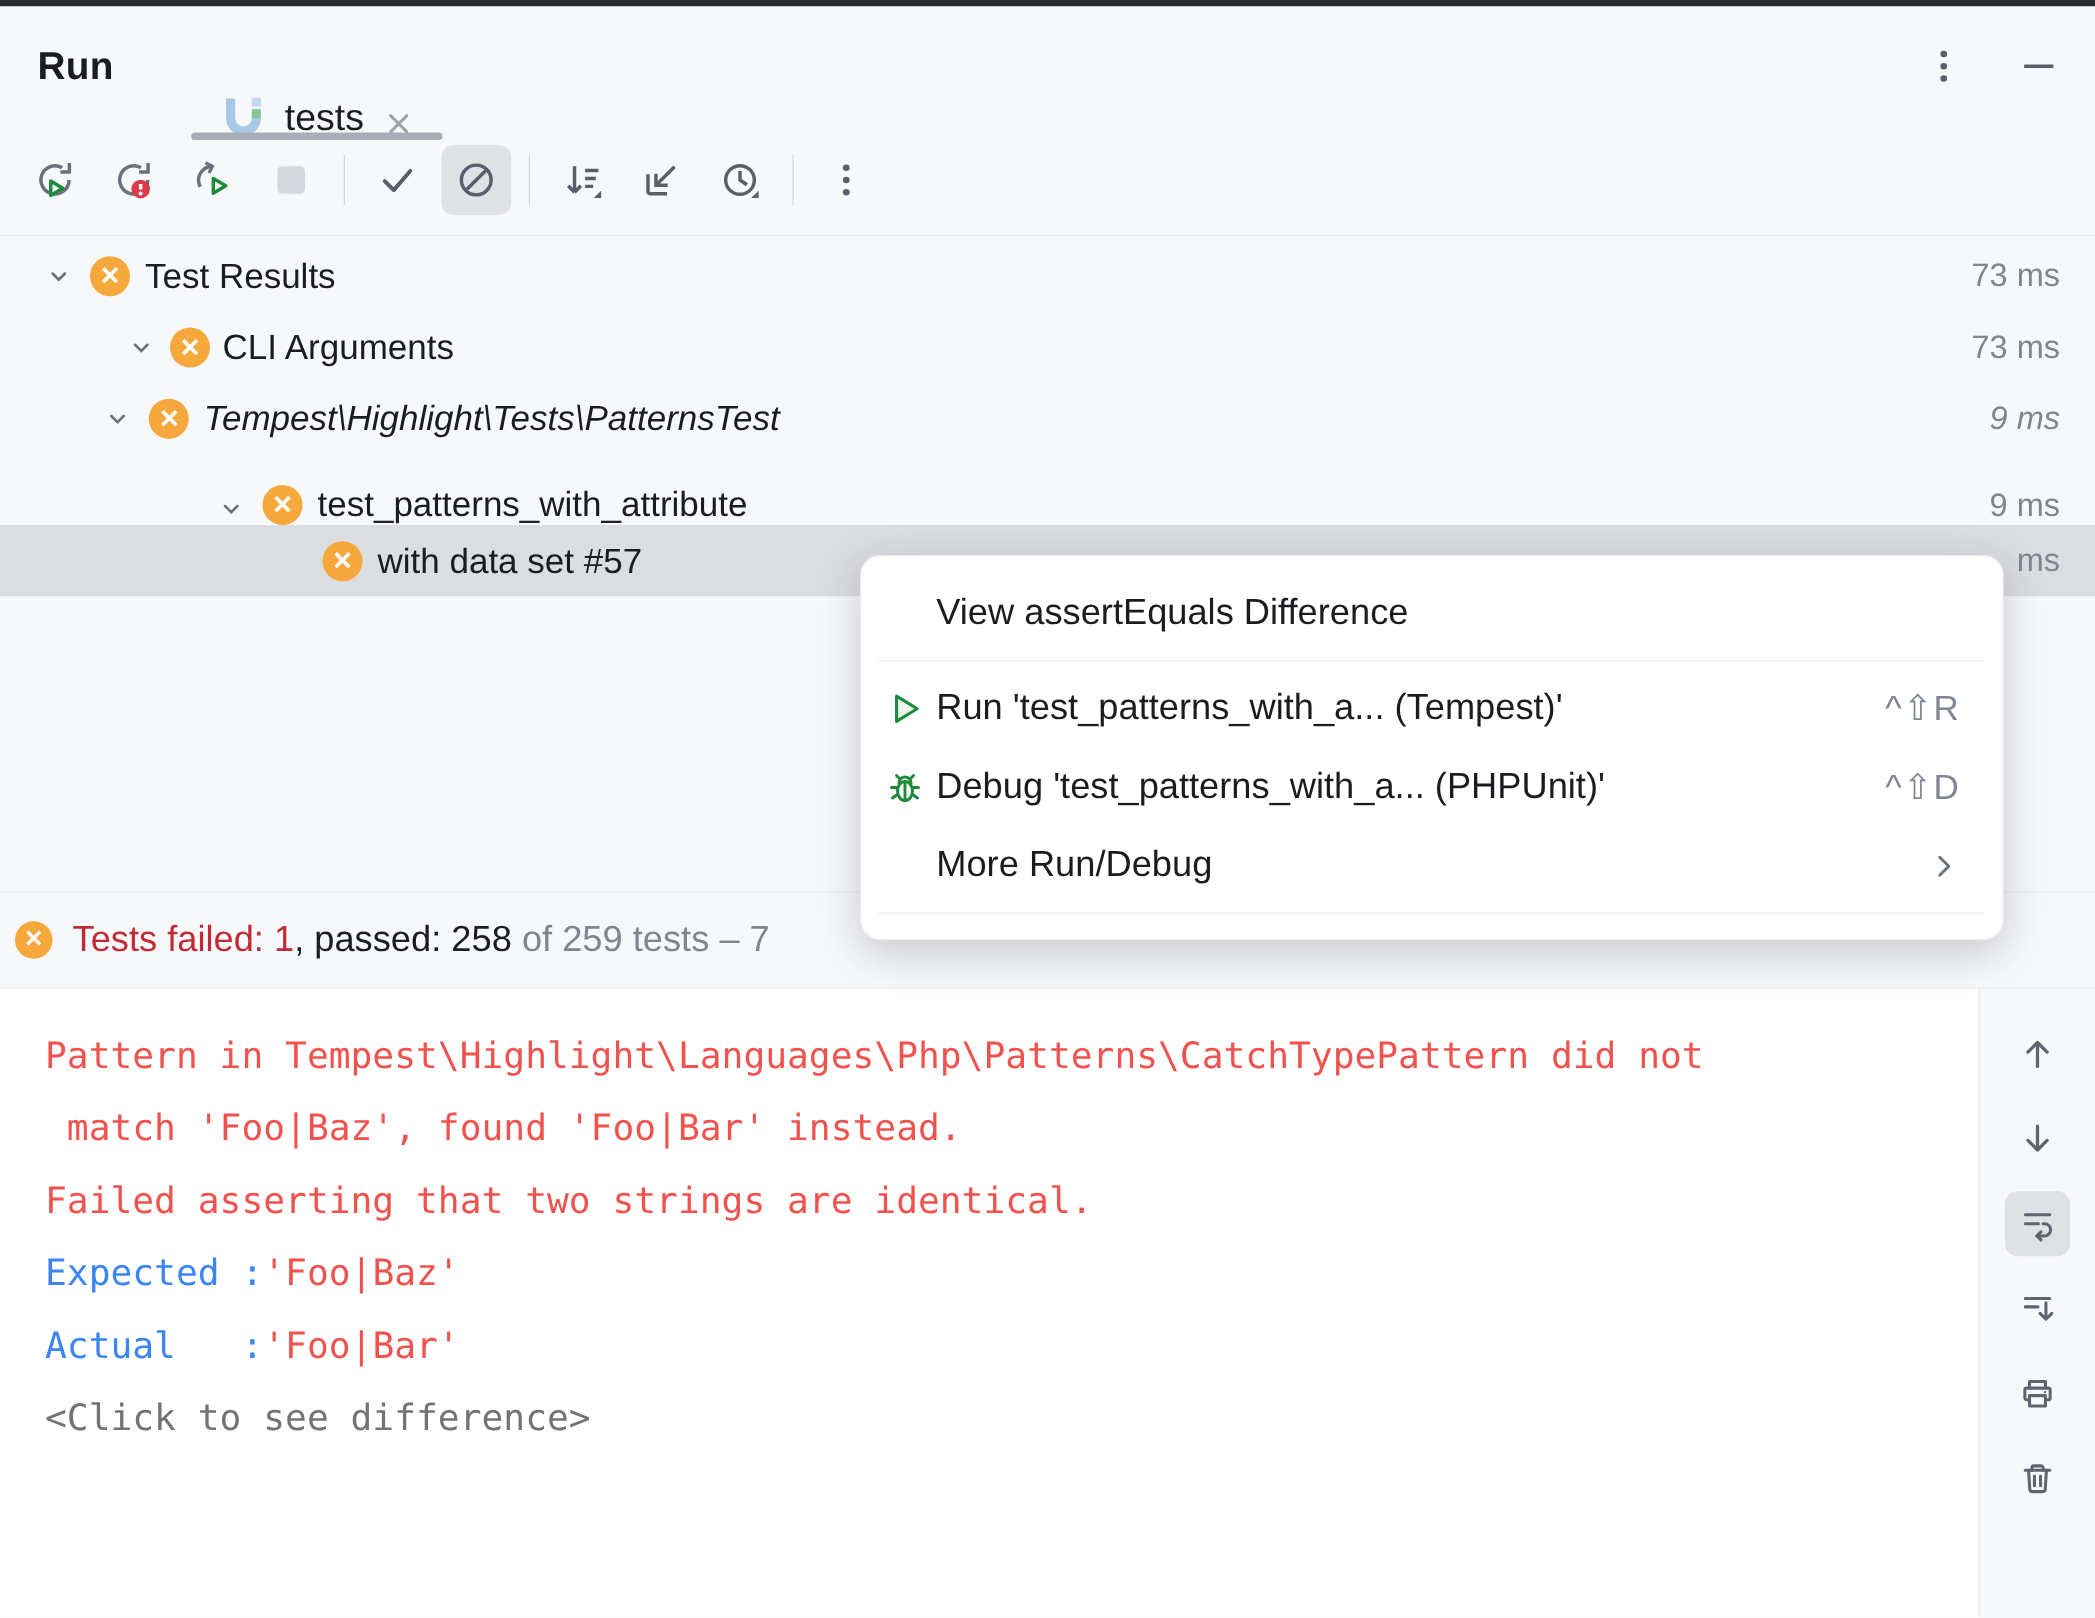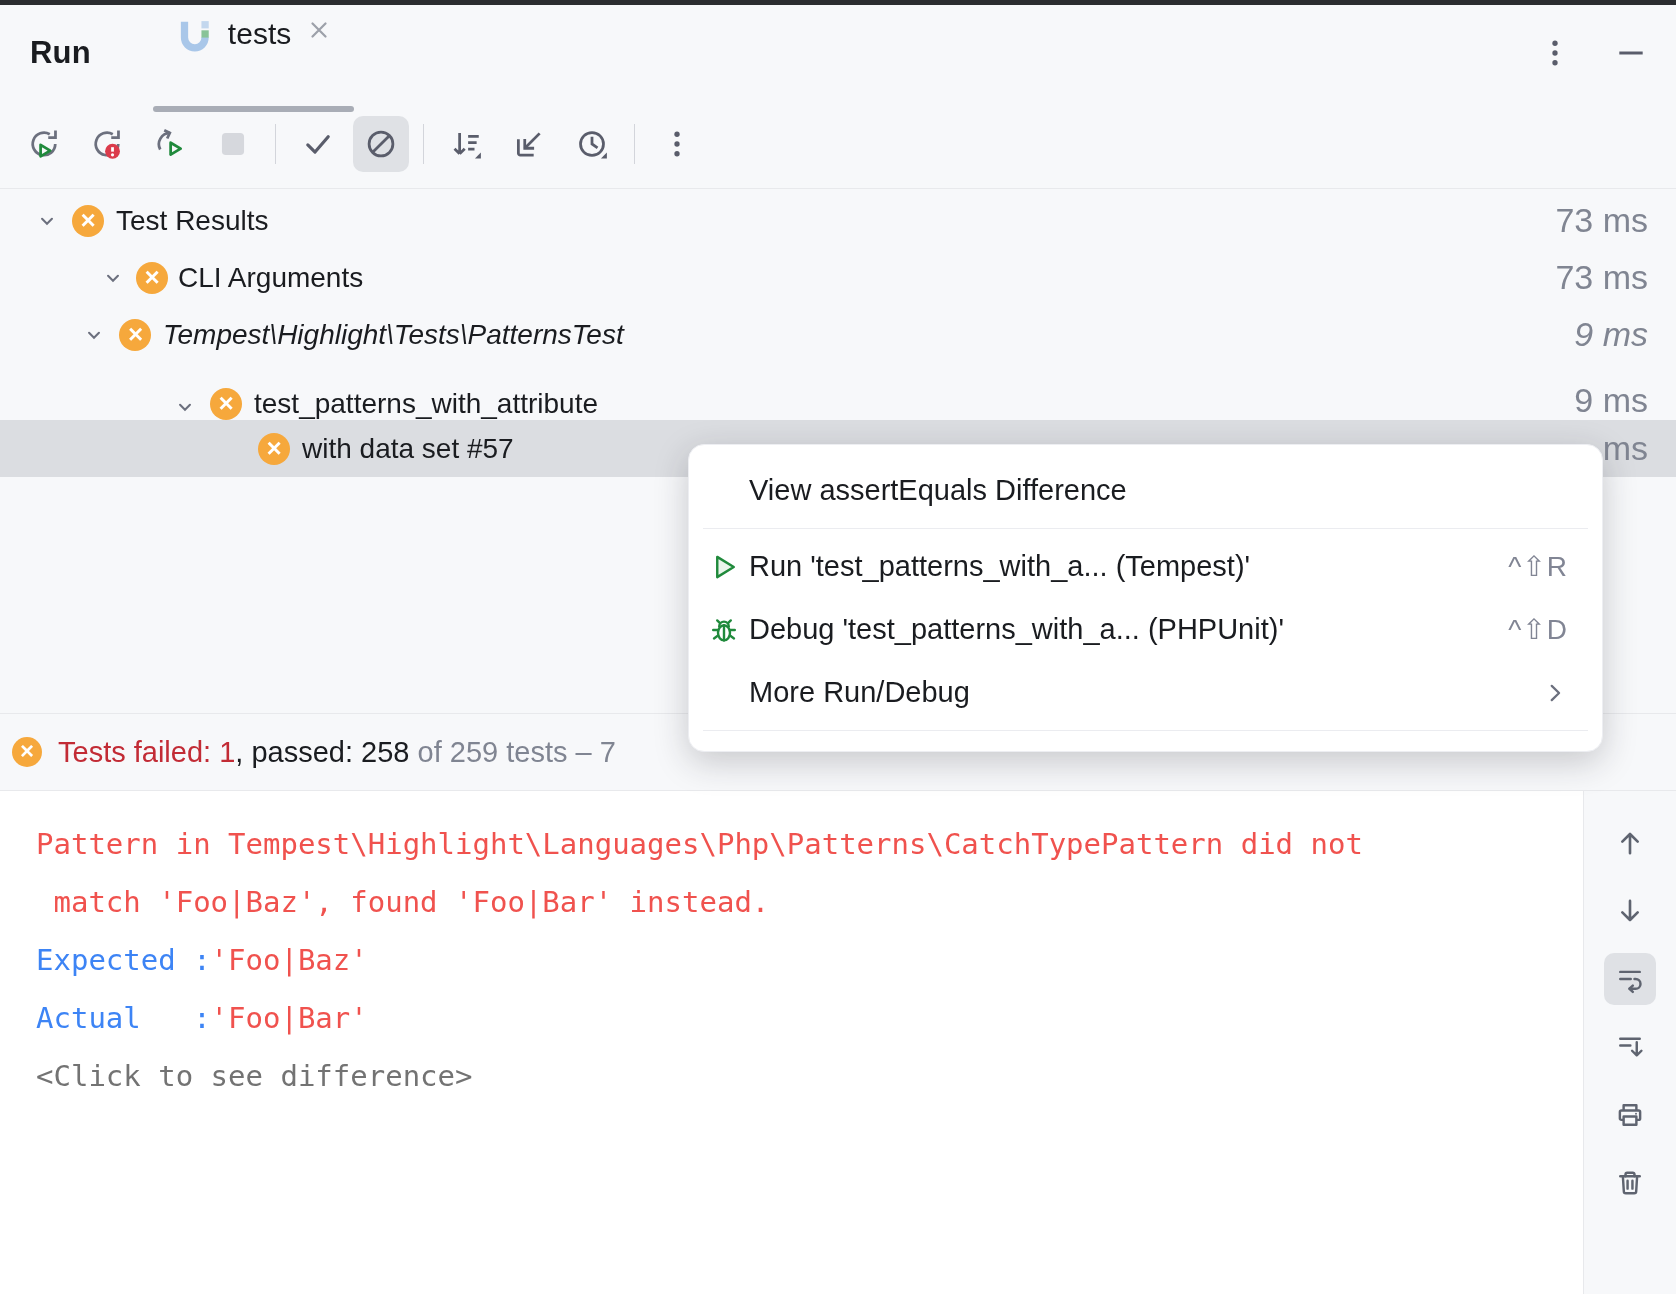--- a/index.html
+++ b/index.html
@@ -5,41 +5,41 @@
   * { box-sizing: border-box; margin: 0; padding: 0; }
   html,body { margin:0; }
   body { font-family: "Liberation Sans", sans-serif; }
   .app { position: relative; width: 1676px; height: 1294px; background:#F7F8FA; overflow:hidden; color:#1A1C20; }
 
   .top-strip { position:absolute; top:0; left:0; right:0; height:5px; background:#2B2D30; }
 
   
   .header { position:absolute; top:5px; left:0; right:0; height:95px; display:flex; align-items:center; padding-left:30px; }
   .run-title { font-size:31px; font-weight:700; letter-spacing:0.2px; }
-  .tab { position:relative; height:95px; display:flex; align-items:flex-start; gap:15px; margin-left:60px; padding:0 24px; cursor:default;margin-top:24px; }
+  .tab { position:relative; height:95px; display:flex; align-items:flex-end; gap:15px; margin-left:60px; padding:0 24px; cursor:default;margin-top:24px; }
   .tab::after { content:""; position:absolute; left:2px; right:2px; bottom:0; height:6px; border-radius:4px; background:#A9ADB6; }
   .tab-label { font-size:30px; }
   .header-actions { margin-left:auto; display:flex; align-items:center; gap:42px; padding-right:28px; }
   .icon-btn { display:flex; align-items:center; justify-content:center; border-radius:10px; }
 
   
   .toolbar { position:absolute; top:100px; left:0; right:0; height:88px; display:flex; align-items:center; padding-left:16px; }
   .tb-btn { width:56px; height:56px; display:flex; align-items:center; justify-content:center; border-radius:10px; margin-right:7px; }
   .tb-btn.selected { background:#DFE1E5; }
   .tb-sep { width:1px; height:40px; background:#D3D5DB; margin:0 14px 0 7px; }
 
   
   .tree { position:absolute; top:188px; left:0; right:0; height:525px; border-top:1px solid #E8E9EC; padding-top:3px; }
   .tree-row { height:57px; display:flex; align-items:center; gap:12px; }
   .tree-row.selected { background:#DBDDE1; }
   .chev { width:26px; height:26px; display:flex; align-items:center; justify-content:center; flex:0 0 auto; }
   .fail-icon { width:32px; height:32px; border-radius:50%; background:#F6A83C; display:flex; align-items:center; justify-content:center; flex:0 0 auto; }
   .fail-icon::before { content:"×"; color:#fff; font-weight:700; font-size:26px; line-height:1; margin-top:-2px; }
   .row-label { font-size:28px; white-space:pre; }
-  .row-time { margin-left:auto; padding-right:28px; color:#808592; font-size:34px; }
+  .row-time { margin-left:auto; padding-right:28px; color:#808592; font-size:26px; }
   .lvl0 { padding-left:34px; } .lvl1 { padding-left:100px;gap:10px; } .lvl2 { padding-left:81px;font-style:italic; }
   .lvl3 { padding-left:172px;align-items:flex-end; } .lvl4 { padding-left:258px; }
 
   
   .status { position:absolute; top:713px; left:0; right:0; height:77px; border-top:1px solid #E8E9EC; display:flex; align-items:center; gap:16px; padding-left:12px; font-size:29px; }
   .status .fail-icon { width:30px; height:30px; } .status .fail-icon::before { font-size:24px; }
   .st-red { color:#C22B35; white-space:pre; }
   .st-dark { color:#1A1C20; white-space:pre; }
   .st-gray { color:#808592; white-space:pre; }
 
@@ -226,20 +226,21 @@
   <div class="status">
     <span class="fail-icon"></span>
     <span>
       <span class="st-red">Tests failed: 1</span><span class="st-dark">, passed: 258</span><span class="st-gray"> of 259 tests – 7</span>
     </span>
   </div>
 
   <div class="console">
     <div class="console-line"><span class="c-red">Pattern in Tempest\Highlight\Languages\Php\Patterns\CatchTypePattern did not</span></div>
     <div class="console-line"><span class="c-red"> match 'Foo|Baz', found 'Foo|Bar' instead.</span></div>
+    <div class="console-line"><span class="c-red">Failed asserting that two strings are identical.</span></div>
     <div class="console-line"><span class="c-blue">Expected :</span><span class="c-red">'Foo|Baz'</span></div>
     <div class="console-line"><span class="c-blue">Actual   :</span><span class="c-red">'Foo|Bar'</span></div>
     <div class="console-line"><span class="c-dark">&lt;Click to see difference&gt;</span></div>
   </div>
 
   <div class="console-right">
     <div class="cr-btn">
       <svg width="30" height="30" viewBox="0 0 16 16" fill="none" stroke="#5F6470" stroke-width="1.4" stroke-linecap="round" stroke-linejoin="round">
           <path d="M8 13.4 V3.2 M3.9 7.3 L8 3.2 L12.1 7.3"></path>
         </svg>

